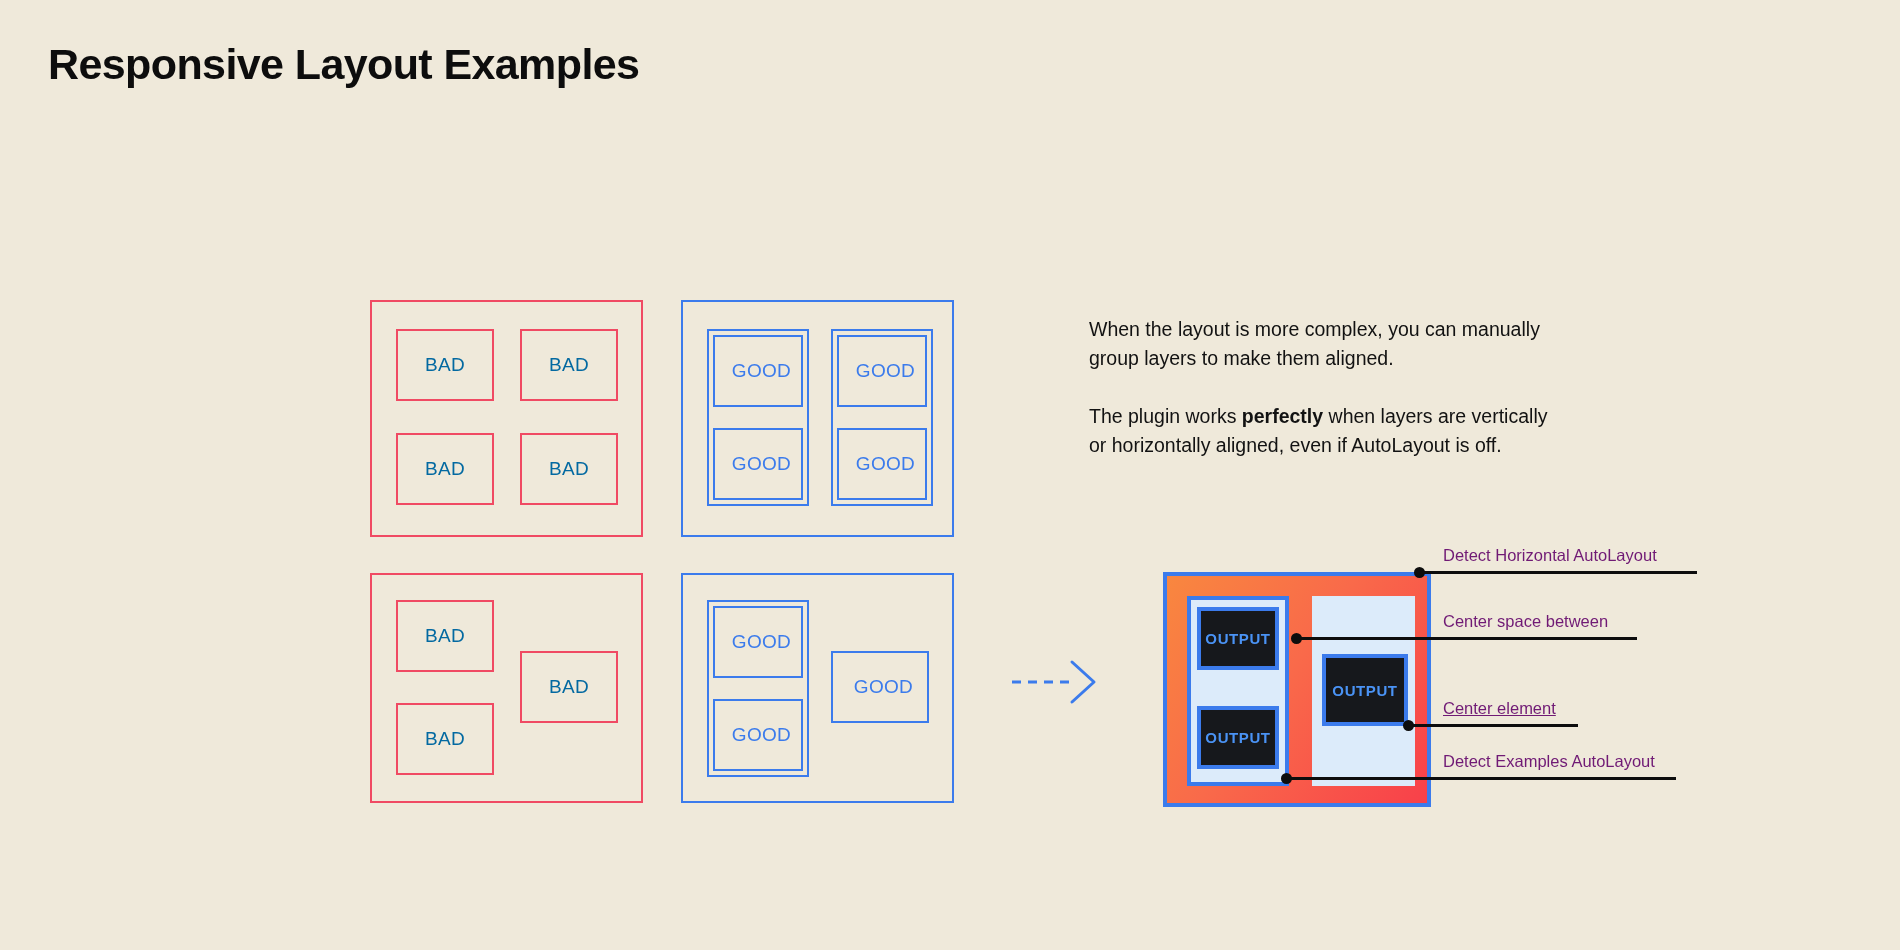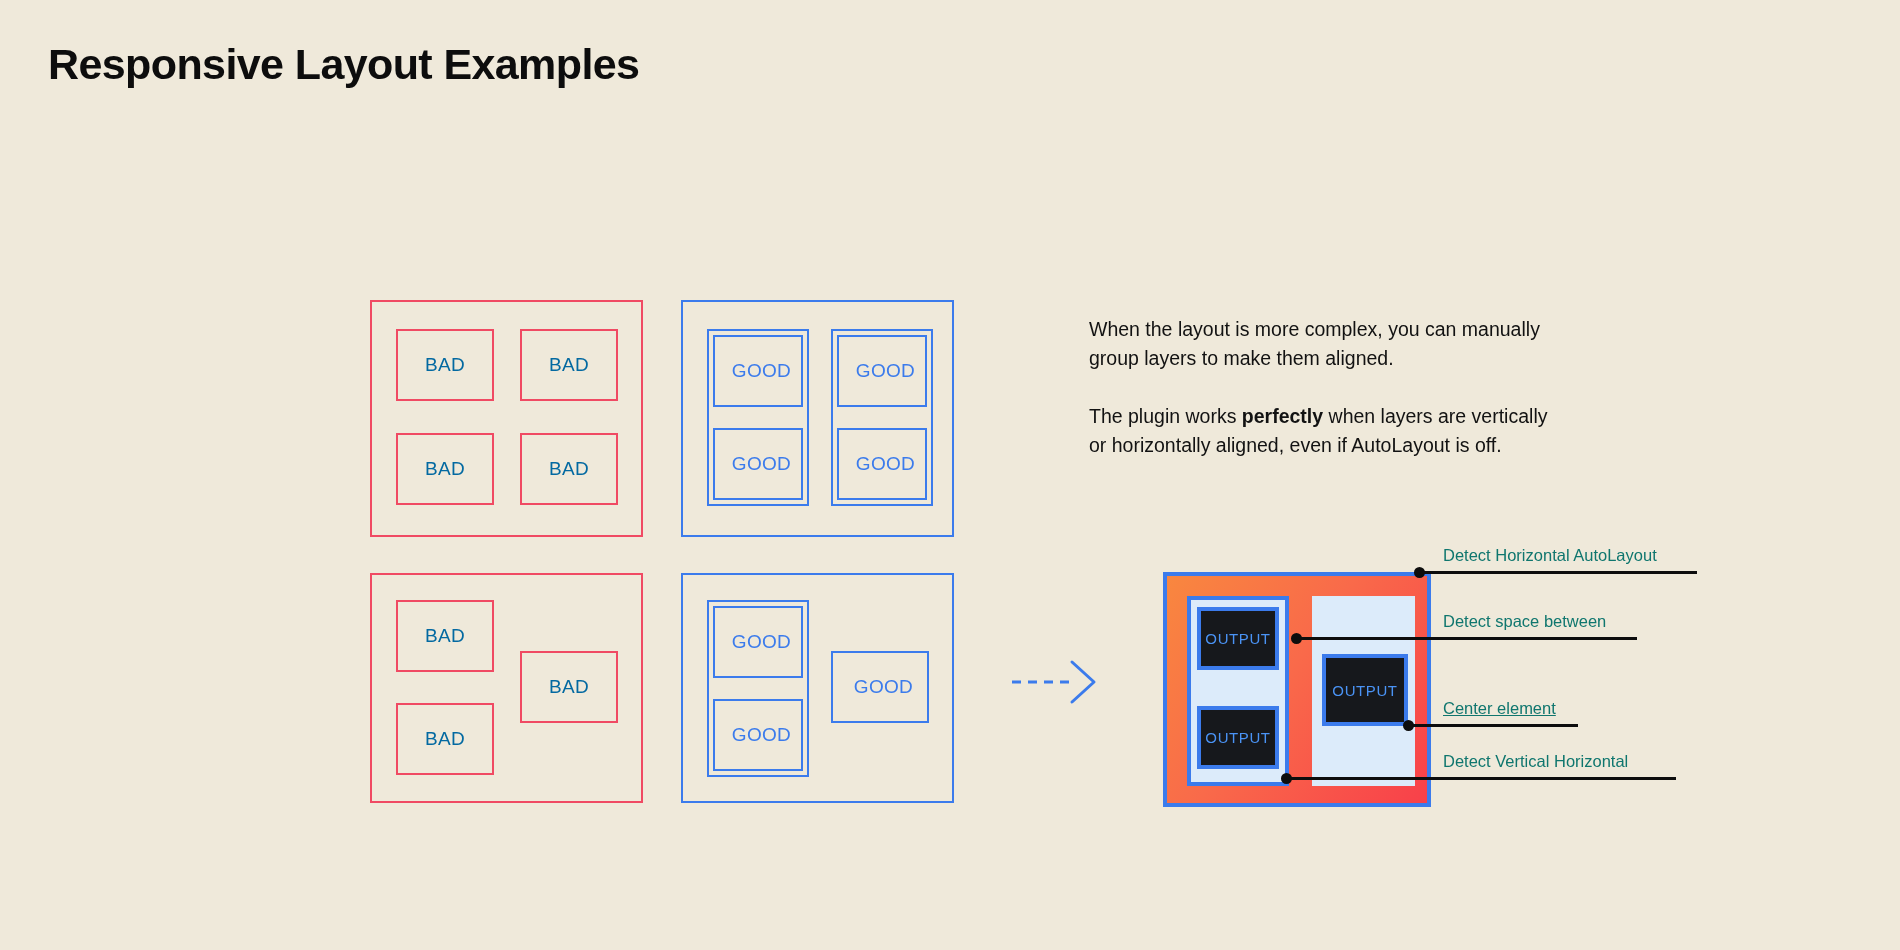--- a/index.html
+++ b/index.html
@@ -52,40 +52,41 @@
   .copy p{margin:0;}
   .copy p + p{margin-top:29px;}
   .copy b{font-weight:700;}
 
   
   .diagram{
     position:absolute;
     box-sizing:border-box;
     border:4px solid #3B7BEC;
     background:linear-gradient(125deg,#F9873F 0%,#F96A4A 45%,#F8404A 100%);
+    font-weight:bold;
   }
   .col-light{
     position:absolute;
     background:#DCEBFA;
     box-sizing:border-box;
   }
   .col-light.framed{border:4px solid #3B7BEC;}
   .out-box{
     position:absolute;box-sizing:border-box;
     background:#16181C;
     border:4px solid #3B7BEC;
     display:flex;align-items:center;justify-content:center;
     color:#4A93F5;font-size:15px;letter-spacing:0.6px;
   }
 
   
   .anno-line{position:absolute;height:3px;background:#0D0D0D;}
   .anno-dot{position:absolute;width:11px;height:11px;border-radius:50%;background:#0D0D0D;}
   .anno-label{
-    position:absolute;color:#0f766e;font-size:16.5px;white-space:nowrap;
+    position:absolute;color:#701a75;font-size:16.5px;white-space:nowrap;
   }
 </style>
 </head>
 <body>
 
 <div class="stage">
 
   <div class="page-title">Responsive Layout Examples</div>
 
   <div class="panel bad" style="left:370px;top:300px;width:273px;height:237px;">
@@ -145,23 +146,23 @@
       <div class="out-box" style="left:10px;top:58px;width:86px;height:72px;">OUTPUT</div>
     </div>
   </div>
 
   <div class="anno-dot" style="left:1414px;top:567px;"></div>
   <div class="anno-line" style="left:1420px;top:571px;width:277px;"></div>
   <div class="anno-label" style="left:1443px;top:565px;transform:translateY(-100%);">Detect Horizontal AutoLayout</div>
 
   <div class="anno-dot" style="left:1291px;top:633px;"></div>
   <div class="anno-line" style="left:1297px;top:637px;width:340px;"></div>
-  <div class="anno-label" style="left:1443px;top:631px;transform:translateY(-100%);">Detect space between</div>
+  <div class="anno-label" style="left:1443px;top:631px;transform:translateY(-100%);">Center space between</div>
 
   <div class="anno-dot" style="left:1403px;top:720px;"></div>
   <div class="anno-line" style="left:1409px;top:724px;width:169px;"></div>
   <div class="anno-label" style="left:1443px;top:718px;transform:translateY(-100%);text-decoration:underline;">Center element</div>
 
   <div class="anno-dot" style="left:1281px;top:773px;"></div>
   <div class="anno-line" style="left:1287px;top:777px;width:389px;"></div>
-  <div class="anno-label" style="left:1443px;top:771px;transform:translateY(-100%);">Detect Vertical Horizontal</div>
+  <div class="anno-label" style="left:1443px;top:771px;transform:translateY(-100%);">Detect Examples AutoLayout</div>
 
 </div>
 
 </body></html>

